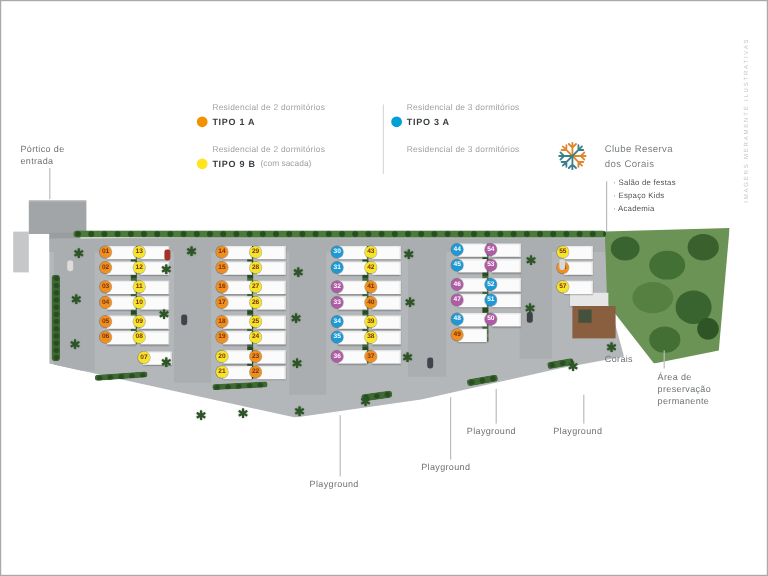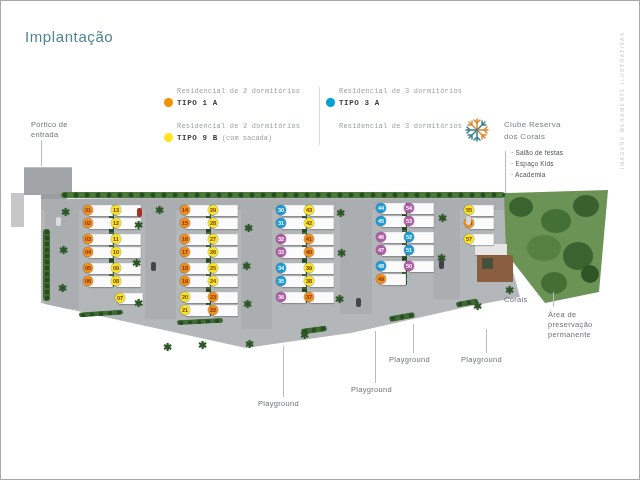--- a/index.html
+++ b/index.html
@@ -5,21 +5,21 @@
   html,body{margin:0;padding:0;background:#fff;}
   .canvas{position:relative;width:640px;height:480px;background:#ffffff;border:1px solid #a9a9a9;
           box-sizing:border-box;overflow:hidden;font-family:"Liberation Sans",sans-serif;}
   .abs{position:absolute;}
   .pre{white-space:pre-line;}
 
   
   .page-title{left:24px;top:27px;font-size:15px;font-weight:400;color:#4e8494;letter-spacing:.6px;}
 
   
-  .lg-item{width:150px;font-family:Liberation Mono, monospace;}
+  .lg-item{width:150px;}
   .lg-desc{margin-left:13px;font-size:7px;color:#9da2a5;letter-spacing:.2px;margin-bottom:3px;}
   .lg-row{display:flex;align-items:center;gap:4px;}
   .lg-dot{width:9px;height:9px;border-radius:50%;flex:0 0 auto;}
   .lg-name{font-size:7.5px;font-weight:bold;color:#383d41;letter-spacing:.6px;}
   .lg-suffix{font-size:7px;color:#9da2a5;}
   .lg-divider{left:318px;top:86px;width:1px;height:58px;background:#d8d9da;}
 
   
   .club-name{left:503px;top:118px;font-size:8px;color:#7b8084;line-height:1.45;letter-spacing:.3px;}
   .club-amenities{left:510px;top:146px;margin:0;padding:0;list-style:none;}
@@ -61,21 +61,20 @@
   .club-bldg{left:474px;top:243px;width:32px;height:11px;background:#e6e6e6;box-shadow:0 1px 1px rgba(60,60,60,.3);}
 
   .side-note{right:14px;top:18px;height:150px;writing-mode:vertical-rl;transform:rotate(180deg);
         font-size:5px;letter-spacing:1.5px;color:#c2c5c7;}
 </style>
 </head>
 <body>
 
 <div class="canvas">
 
-  <div class="abs page-title">Implantação</div>
 
   <div class="abs lg-item" style="left:163px;top:86px">
     <div class="lg-desc">Residencial de 2 dormitórios</div>
     <div class="lg-row">
       <span class="lg-dot" style="background: rgb(243, 146, 0);"></span>
       <span class="lg-name">TIPO 1 A</span>
       <span class="lg-suffix"></span>
     </div>
   </div>
   <div class="abs lg-item" style="left:163px;top:121px">
@@ -115,21 +114,21 @@
   </svg>
   <div class="abs club-name pre">Clube Reserva
 dos Corais</div>
   <ul class="abs club-amenities">
     <li>Salão de festas</li>
     <li>Espaço Kids</li>
     <li>Academia</li>
   </ul>
   <div class="abs leader" style="left:504px;top:150px;height:42px"></div>
 
-  <div class="abs map-label pre" style="left:30px;top:119px">Pórtico de
+  <div class="abs map-label pre" style="left:16px;top:119px">Pórtico de
 entrada</div>
   <div class="abs leader" style="left:40px;top:139px;height:26px"></div>
 
   <div class="abs left-block"></div>
   <div class="abs portico"></div>
   <div class="abs portico-annex"></div>
 
   <div class="abs site">
     <div class="road" style="left:0;top:8px;width:469px;height:11px"></div>
     <div class="road" style="left:6px;top:8px;width:34px;height:110px"></div>

